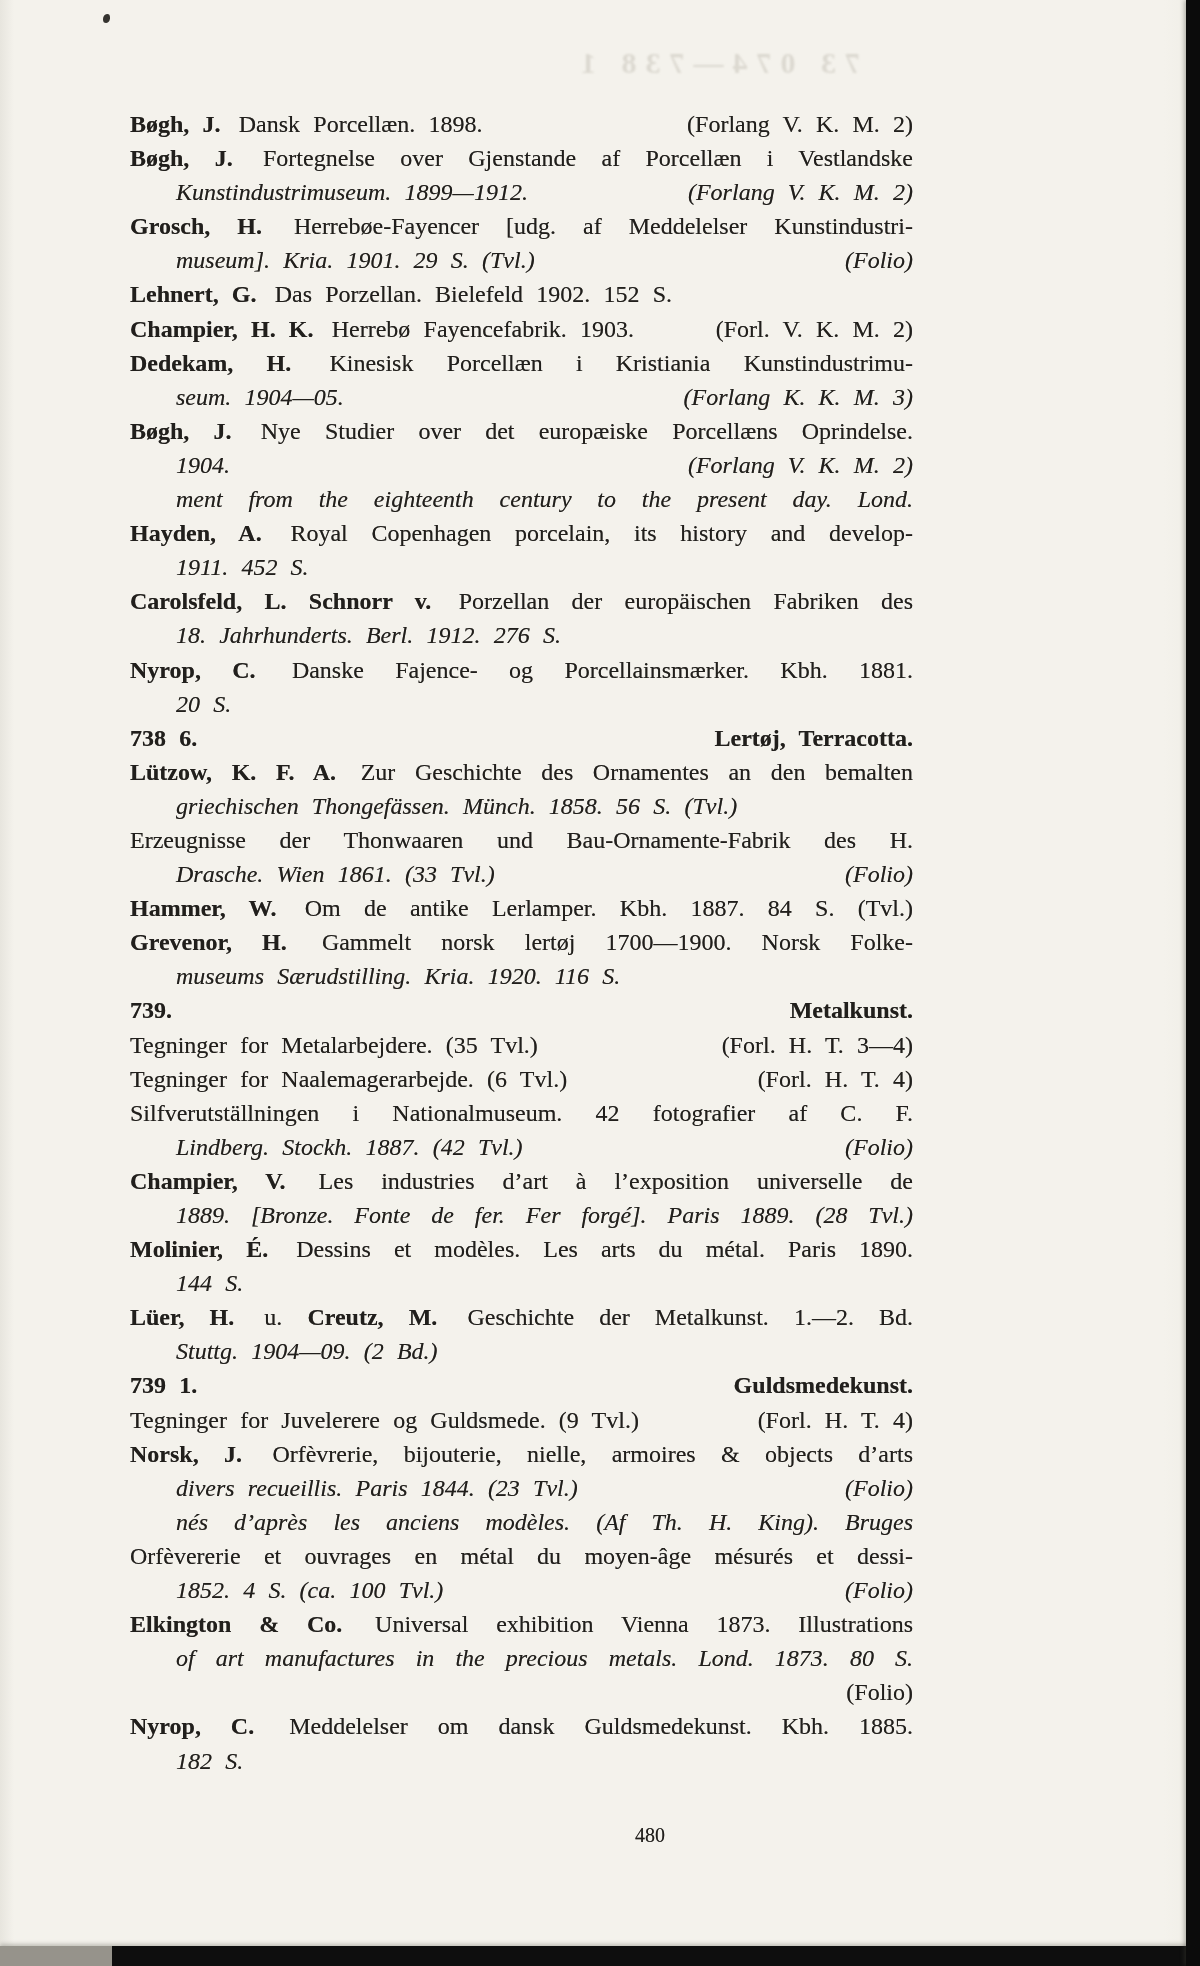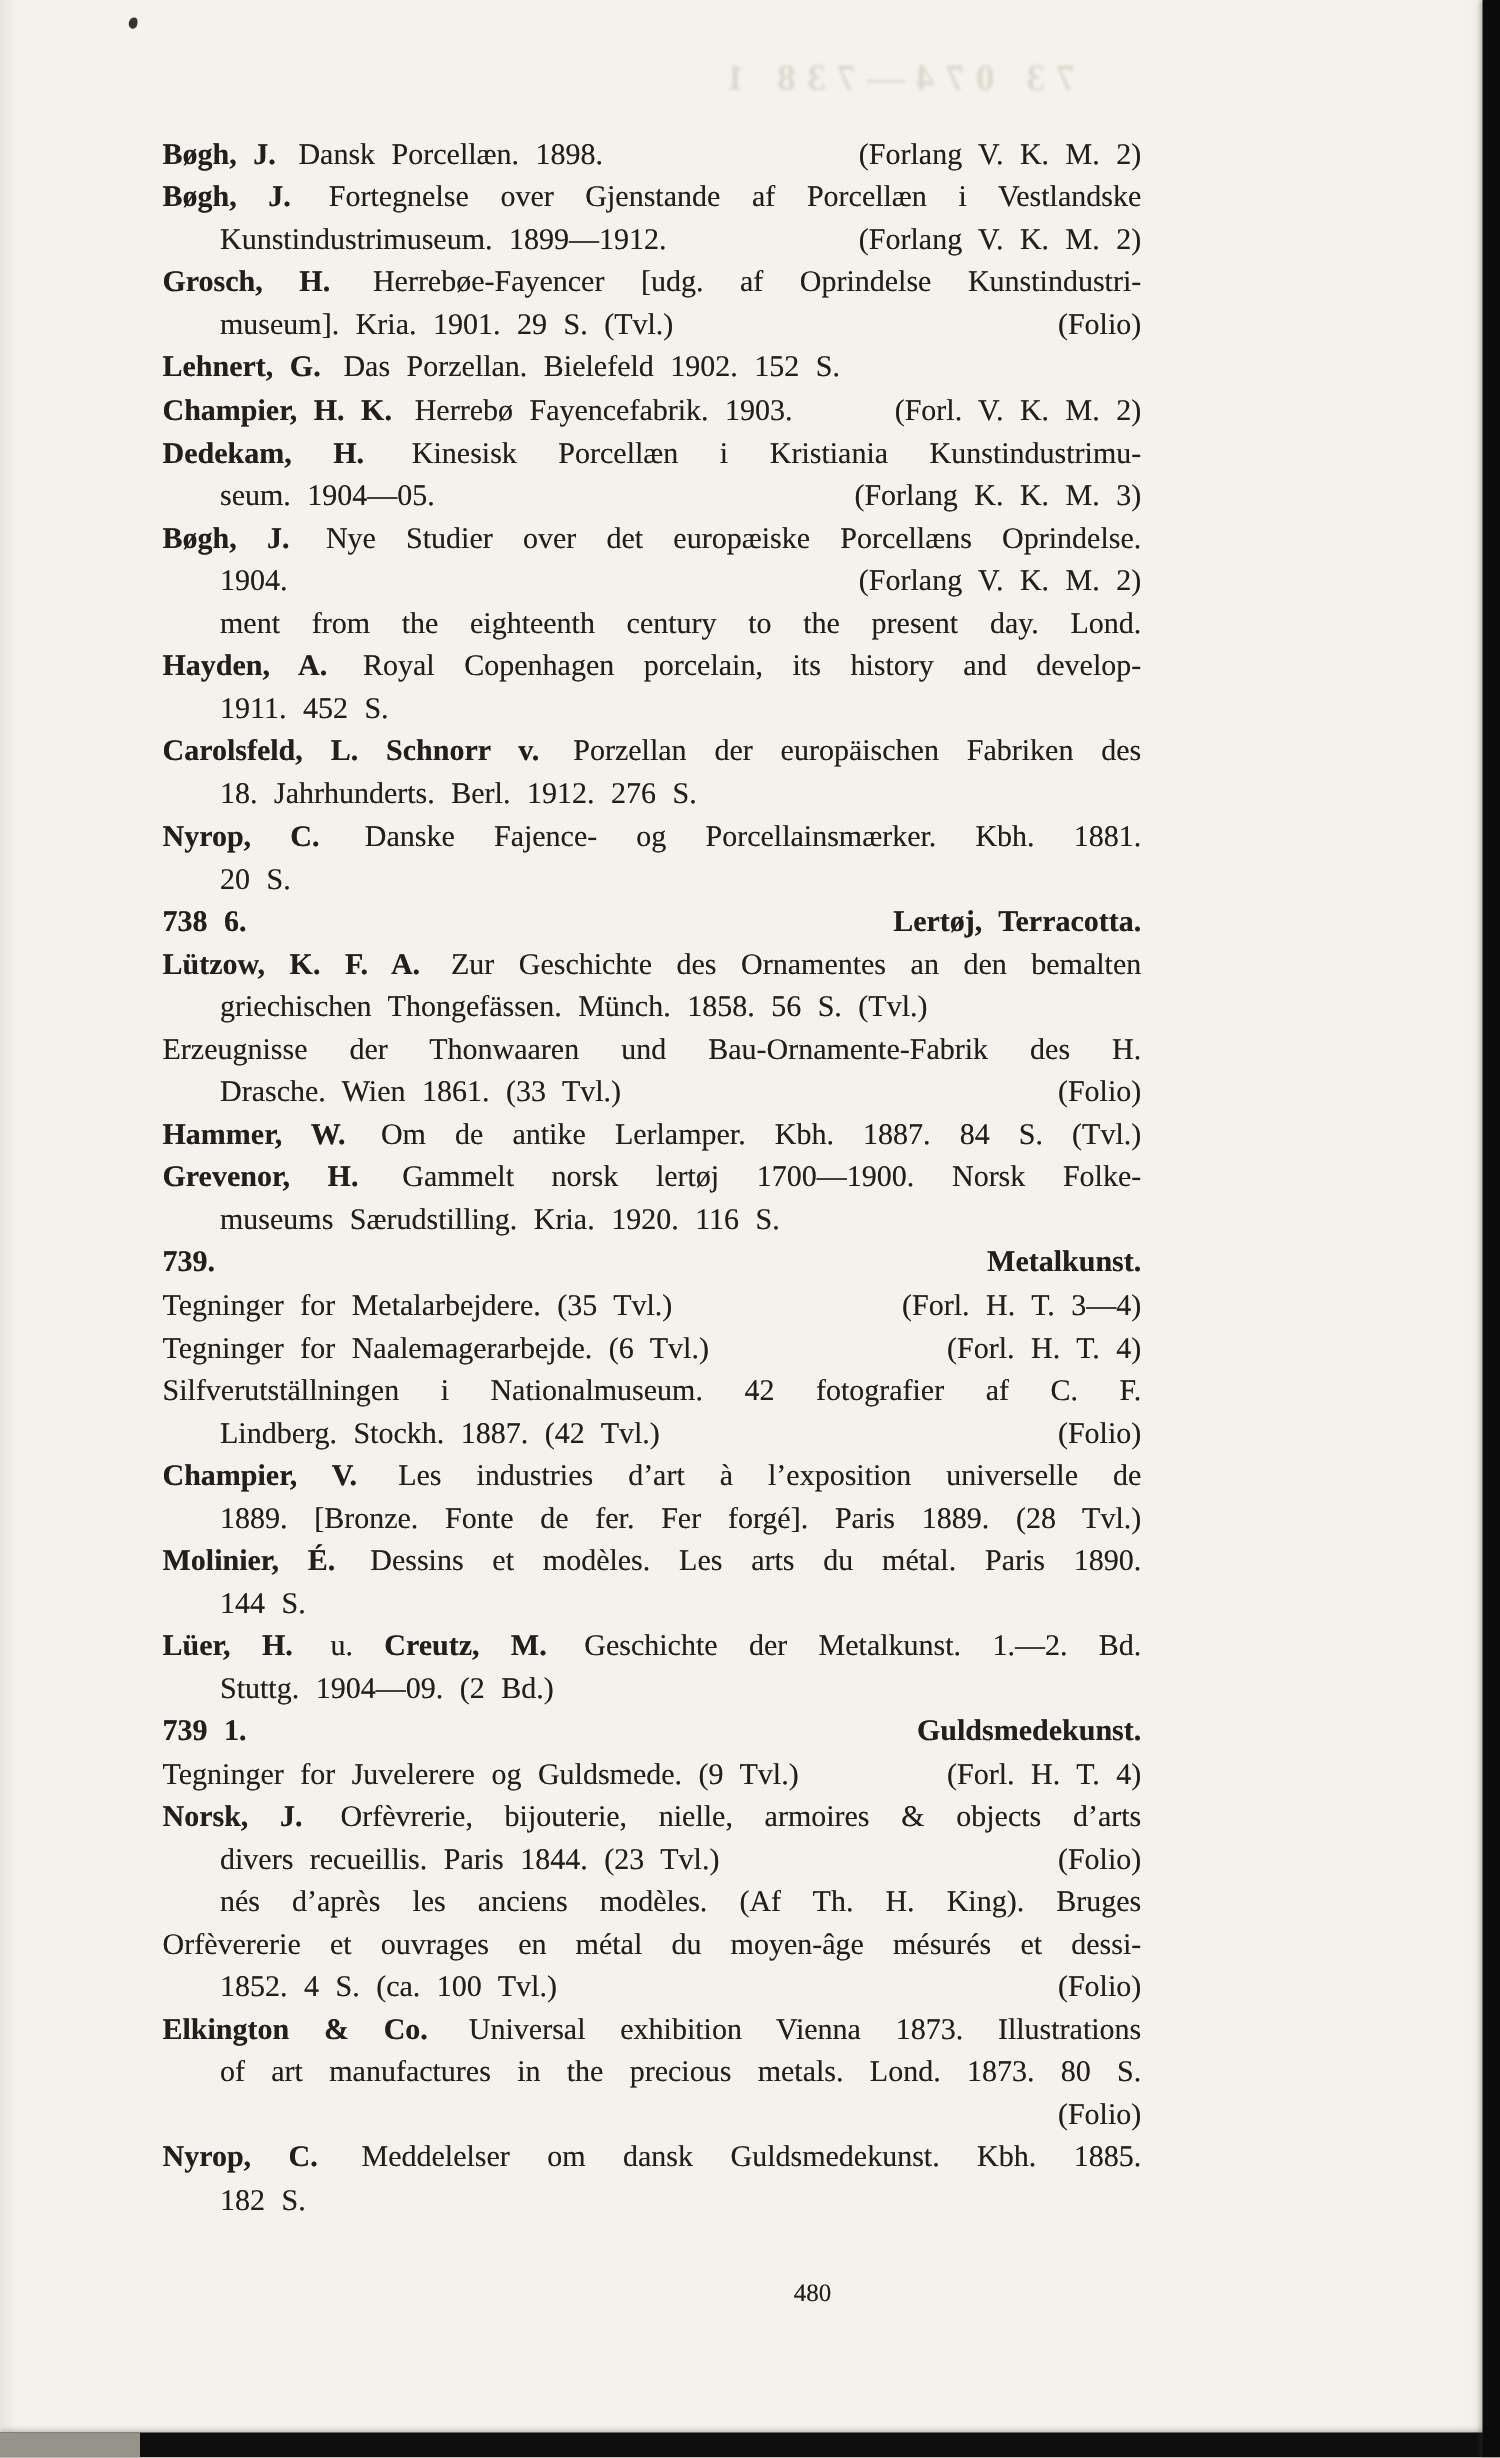--- a/index.html
+++ b/index.html
@@ -11,21 +11,21 @@
     color:#211f1c;
     text-shadow:0 0 .5px rgba(20,18,15,.55);
   }
   .textblock { position:absolute; left:130px; top:107px; width:783px; }
   .line {
     box-sizing:border-box; height:34.1px; line-height:34.1px;
     font-size:24px; word-spacing:.30em; white-space:nowrap;
   }
   .line.lr { display:flex; justify-content:space-between; }
   .line.just { white-space:normal; word-spacing:.05em; text-align:justify; text-align-last:justify; }
-  .line.ind { padding-left:46px; }
+  .line.ind { padding-left:46px;font-style:italic; }
   .b { font-weight:bold; }
   .lseg .b { padding-right:5px; }
   .pagenum { position:absolute; top:1824px; left:130px; width:1040px; text-align:center; font-size:20px; }
   .bleed {
     position:absolute; top:46px; left:430px; width:430px;
     font-size:30px; font-weight:bold; letter-spacing:9px;
     color:#c8c4ba; opacity:.55; transform:scaleX(-1); filter:blur(1.2px);
     text-shadow:none; white-space:nowrap;
   }
   .speck { position:absolute; left:103px; top:14px; width:7px; height:9px; background:#35332f; border-radius:60% 40% 55% 45%; }
@@ -42,21 +42,21 @@
   <div class="textblock">
       <div class="line lr">
         <span class="lseg"><span class="b">Bøgh, J.</span> <span>Dansk Porcellæn. 1898.</span></span>
         <span class="rseg">(Forlang V. K. M. 2)</span>
       </div>
       <div class="line just"><span class="lseg"><span class="b">Bøgh, J.</span> <span>Fortegnelse over Gjenstande af Porcellæn i Vestlandske</span></span></div>
       <div class="line ind lr">
         <span class="lseg"><span>Kunstindustrimuseum. 1899—1912.</span></span>
         <span class="rseg">(Forlang V. K. M. 2)</span>
       </div>
-      <div class="line just"><span class="lseg"><span class="b">Grosch, H.</span> <span>Herrebøe-Fayencer [udg. af Oprindelse Kunstindustri-</span></span></div>
+      <div class="line just"><span class="lseg"><span class="b">Grosch, H.</span> <span>Herrebøe-Fayencer [udg. af Meddelelser Kunstindustri-</span></span></div>
       <div class="line ind lr">
         <span class="lseg"><span>museum]. Kria. 1901. 29 S. (Tvl.)</span></span>
         <span class="rseg">(Folio)</span>
       </div>
       <div class="line"><span class="lseg"><span class="b">Lehnert, G.</span> <span>Das Porzellan. Bielefeld 1902. 152 S.</span></span></div>
       <div class="line lr">
         <span class="lseg"><span class="b">Champier, H. K.</span> <span>Herrebø Fayencefabrik. 1903.</span></span>
         <span class="rseg">(Forl. V. K. M. 2)</span>
       </div>
       <div class="line just"><span class="lseg"><span class="b">Dedekam, H.</span> <span>Kinesisk Porcellæn i Kristiania Kunstindustrimu-</span></span></div>

